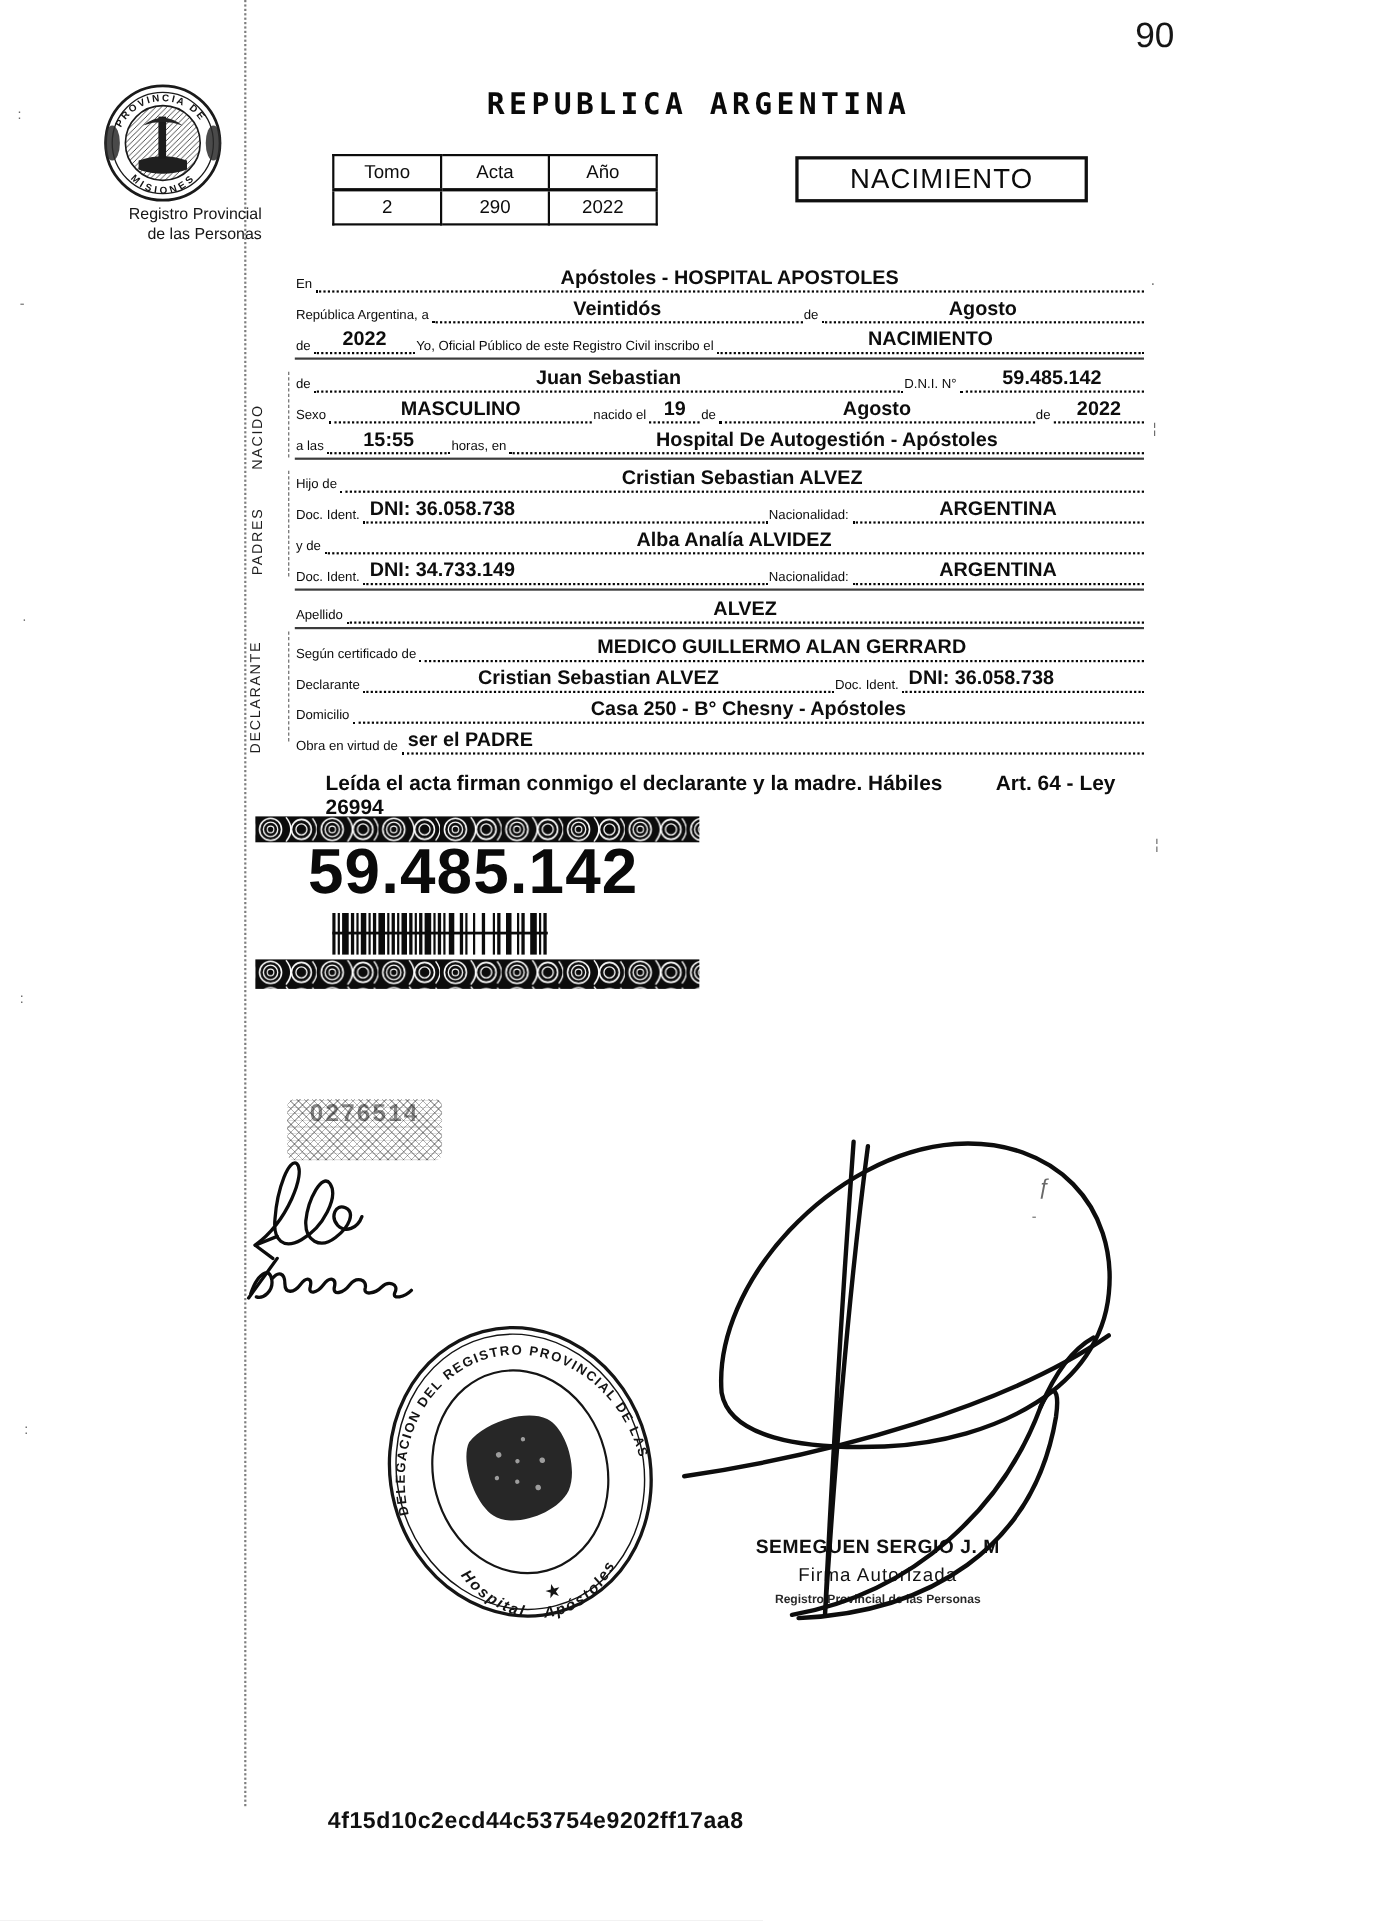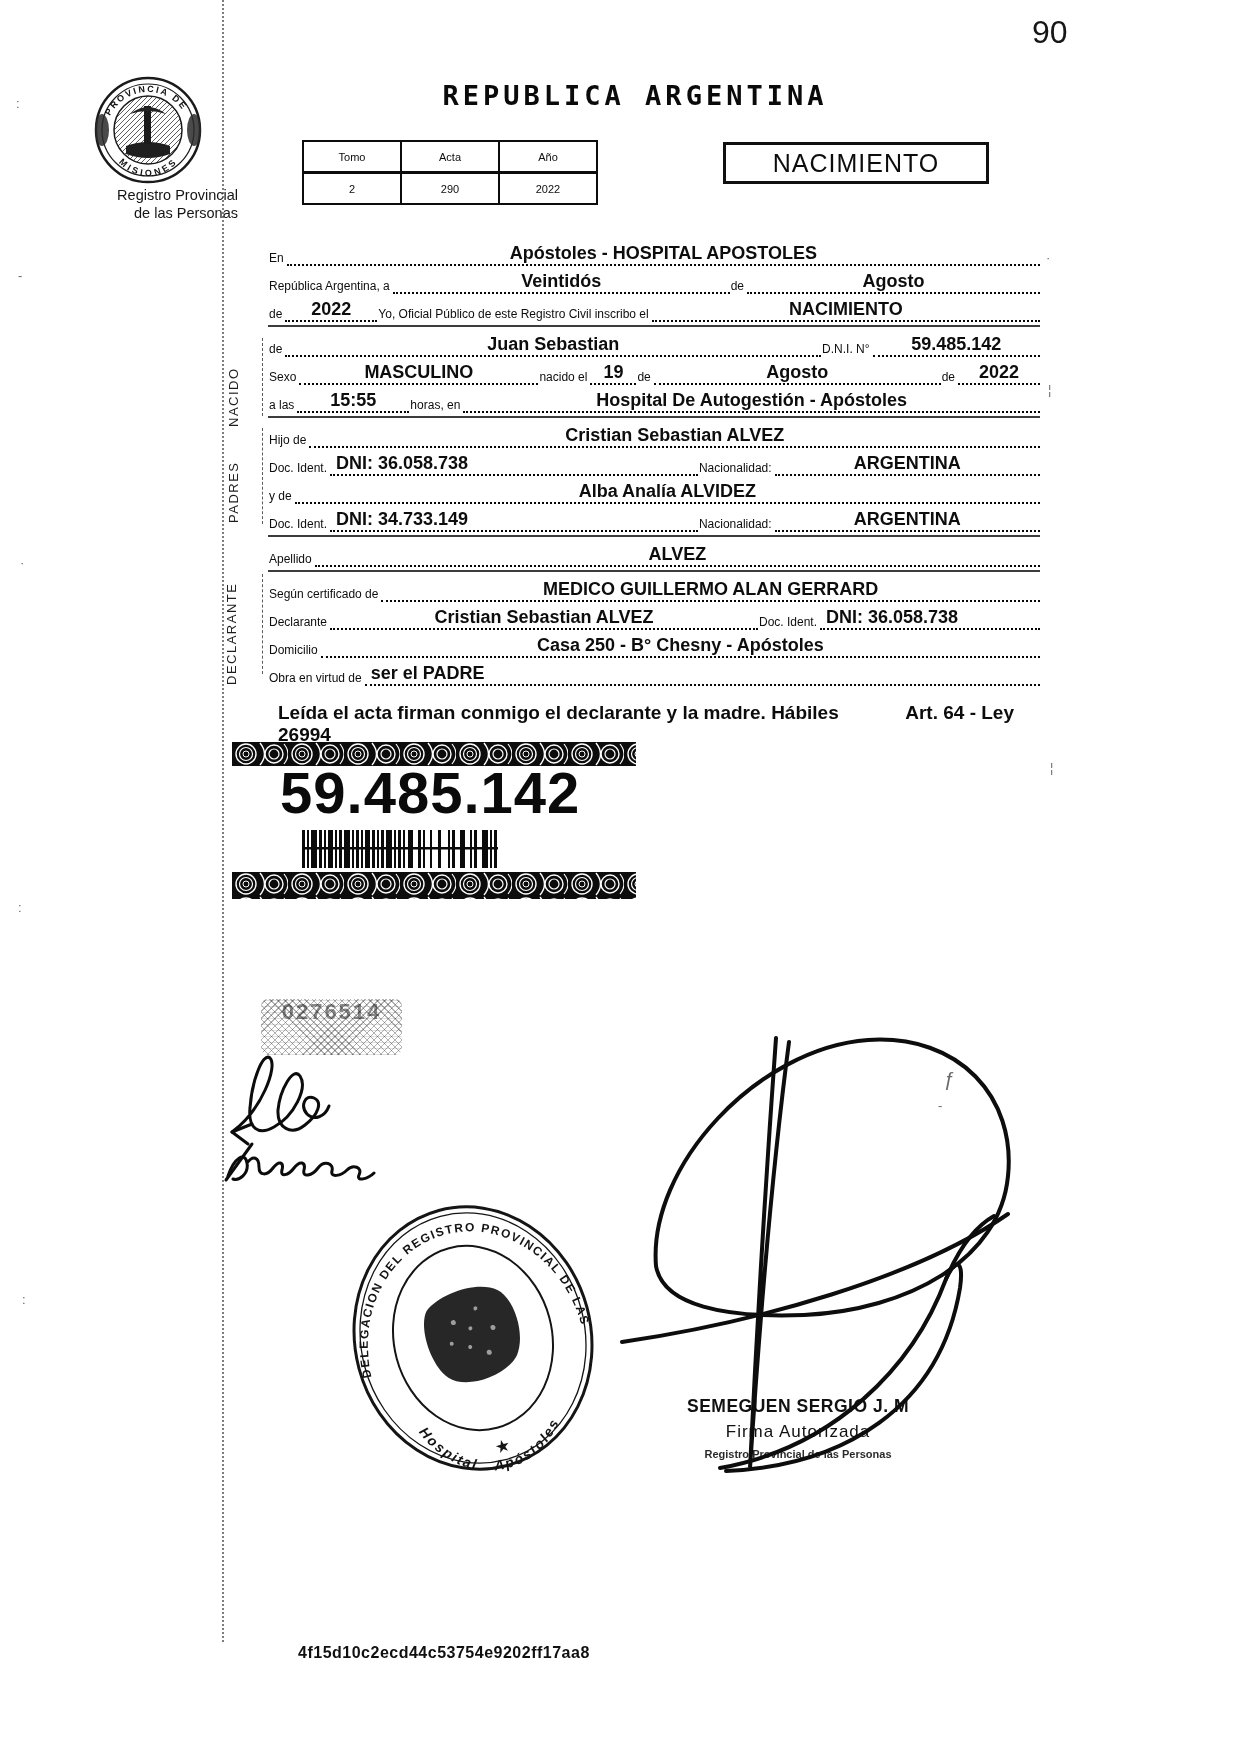--- a/index.html
+++ b/index.html
@@ -9,33 +9,33 @@
   .vrule{position:absolute;left:222px;top:0;height:1642px;border-left:2px dotted #3a3a3a;opacity:.65;}
   .bracket{position:absolute;border-left:1px dashed #333;opacity:.8;}
   .artifact{position:absolute;color:#444;font-size:13px;opacity:.8;}
   
   .pageno{position:absolute;left:1032px;top:14px;font-size:32px;color:#161616;}
   .sealwrap{position:absolute;left:86px;top:68px;width:124px;}
   .sealcap{position:absolute;left:62px;top:186px;width:176px;text-align:right;font-size:14.5px;line-height:1.25;color:#151515;}
   .title{position:absolute;left:265px;top:80px;width:740px;text-align:center;
          font-family:"DejaVu Sans Mono",monospace;font-weight:bold;font-size:27px;letter-spacing:4px;color:#0a0a0a;}
   table.rec{position:absolute;left:302px;top:140px;border-collapse:collapse;}
-  table.rec td{border:2px solid #0c0c0c;width:92px;height:29px;text-align:center;font-size:11px;padding:0 2px;}
+  table.rec td{border:2px solid #0c0c0c;width:92px;height:29px;text-align:center;font-size:17px;padding:0 2px;}
   table.rec tr.hd td{border-bottom:3px solid #0c0c0c;}
   .actbox{position:absolute;left:723px;top:142px;width:260px;height:36px;border:3px solid #101010;
           display:flex;align-items:center;justify-content:center;font-size:25px;letter-spacing:1px;color:#0c0c0c;}
   
   .form{position:absolute;left:268px;top:238px;width:772px;}
   .fline{display:flex;align-items:flex-end;height:28px;}
   .lbl{white-space:nowrap;font-size:12px;padding:0 3px 0 1px;line-height:1.15;}
   .fill{flex:1;text-align:center;border-bottom:2px dotted #050505;min-height:10px;line-height:1.05;padding-bottom:1px;}
   .val{font-weight:bold;font-size:18px;white-space:nowrap;}
   .fill.left{text-align:left;padding-left:6px;}
   .divider{border-top:2.5px solid #1a1a1a;opacity:.85;margin:3px 0 2px 0;}
-  .closing{margin:16px 26px 0 10px;font-weight:bold;font-size:19px;color:#0c0c0c;}
+  .closing{margin:16px 26px 0 28px;font-weight:bold;font-size:19px;color:#0c0c0c;}
   .closing .l1{display:flex;justify-content:space-between;}
   
   .vlabel{position:absolute;font-size:13px;letter-spacing:1.5px;color:#1d1d1d;
           transform:rotate(-90deg);transform-origin:left bottom;white-space:nowrap;}
   
   .band{position:absolute;left:232px;width:404px;}
   .bignum{position:absolute;left:280px;top:764px;font-size:58px;font-weight:bold;letter-spacing:1px;color:#0a0a0a;line-height:1;}
   .barcode{position:absolute;left:302px;top:830px;}
   .ctrlstamp{position:absolute;left:261px;top:999px;width:141px;height:56px;border-radius:7px;
      background:
@@ -44,21 +44,21 @@
        repeating-linear-gradient(0deg, rgba(0,0,0,.12) 0 1px, transparent 1px 6px);
      display:flex;align-items:flex-start;justify-content:center;}
   .ctrlnum{font-size:22px;font-weight:bold;letter-spacing:2px;color:rgba(15,15,15,.5);}
   .sig-small{position:absolute;left:222px;top:1048px;}
   .bigstamp{position:absolute;left:333px;top:1188px;transform:rotate(-15deg);}
   .sig-big{position:absolute;left:608px;top:1016px;pointer-events:none;}
   .auth{position:absolute;left:648px;top:1396px;width:300px;text-align:center;color:#111;}
   .auth .nm{font-size:17.5px;font-weight:bold;letter-spacing:.5px;}
   .auth .ti{font-size:17px;margin-top:5px;letter-spacing:1px;}
   .auth .org{font-size:11px;font-weight:bold;margin-top:6px;opacity:.9;}
-  .hash{position:absolute;left:298px;top:1644px;font-size:16px;font-weight:bold;letter-spacing:.5px;color:#101010;}
+  .hash{position:absolute;left:298px;top:1644px;font-size:21px;font-weight:bold;letter-spacing:.5px;color:#101010;}
 </style>
 </head>
 <body>
 
 <div id="page">
 
   <div class="vrule"></div>
 
   <span class="artifact" style="left:16px;top:96px;">:</span>
   <span class="artifact" style="left:18px;top:268px;">-</span>

